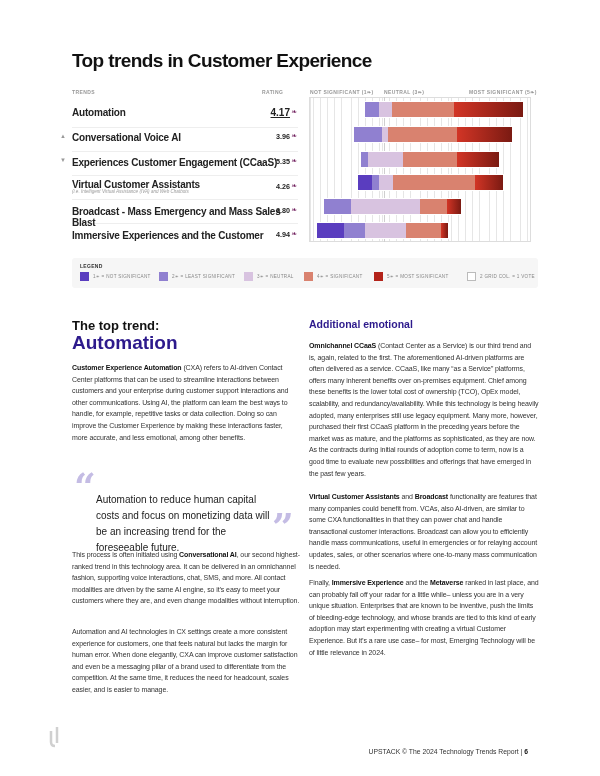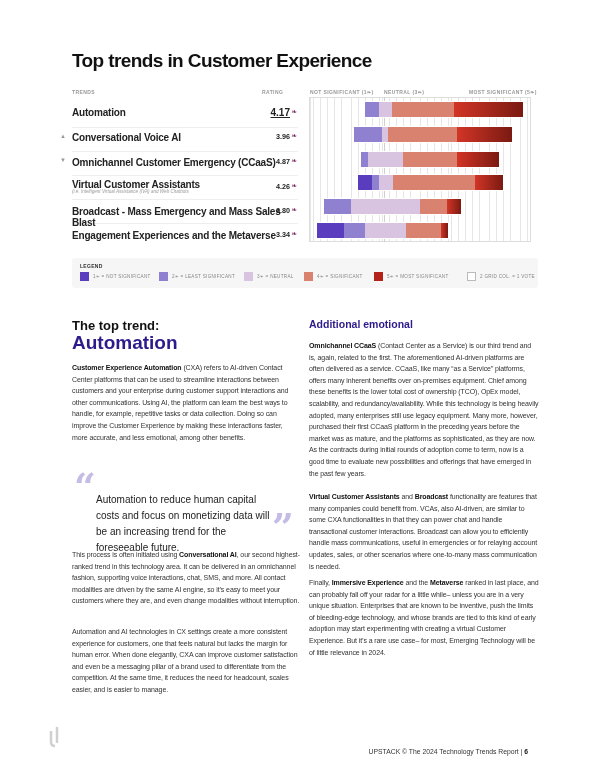--- a/index.html
+++ b/index.html
@@ -52,38 +52,38 @@
   <span class="pin" style="top:10px">❧</span>
 </div>
 <span class="arrow" style="top:133px">▲</span>
 <div class="row" style="top:128px;height:24px">
   <span class="lbl" style="top:4px">Conversational Voice AI</span>
   <span class="rate" style="top:4px">3.96</span>
   <span class="pin" style="top:4px">❧</span>
 </div>
 <span class="arrow" style="top:157px">▼</span>
 <div class="row" style="top:152px;height:24px">
-  <span class="lbl" style="top:5px">Omnichannel Customer Emergency (CCaaS)</span>
-  <span class="rate" style="top:5px">4.87</span>
+  <span class="lbl" style="top:5px">Experiences Customer Engagement (CCaaS)</span>
+  <span class="rate" style="top:5px">5.35</span>
   <span class="pin" style="top:5px">❧</span>
 </div>
 <div class="row" style="top:176px;height:24px">
   <span class="lbl" style="top:3px">Virtual Customer Assistants</span>
   <span class="sub" style="top:13px">(i.e. Intelligent Virtual Assistance (IVA) and Web Chatbots</span>
   <span class="rate" style="top:6px">4.26</span>
   <span class="pin" style="top:6px">❧</span>
 </div>
 <div class="row" style="top:200px;height:24px">
   <span class="lbl" style="top:6px">Broadcast - Mass Emergency and Mass Sales Blast</span>
   <span class="rate" style="top:6px">3.80</span>
   <span class="pin" style="top:6px">❧</span>
 </div>
 <div class="row" style="top:224px;height:24px;border-bottom:none">
-  <span class="lbl" style="top:6px">Engagement Experiences and the Metaverse</span>
-  <span class="rate" style="top:6px">3.34</span>
+  <span class="lbl" style="top:6px">Immersive Experiences and the Customer</span>
+  <span class="rate" style="top:6px">4.94</span>
   <span class="pin" style="top:6px">❧</span>
 </div>
 
 <div class="grid"></div>
 <div class="mid"></div>
 <div id="bars">
     <div class="bar" style="left: 364px; top: 101px;">
       <span style="width: 14px; background: rgb(144, 128, 208);"></span>
       <span style="width: 13px; background: rgb(216, 195, 224);"></span>
       <span style="width: 62px; background: rgb(217, 130, 111);"></span>

